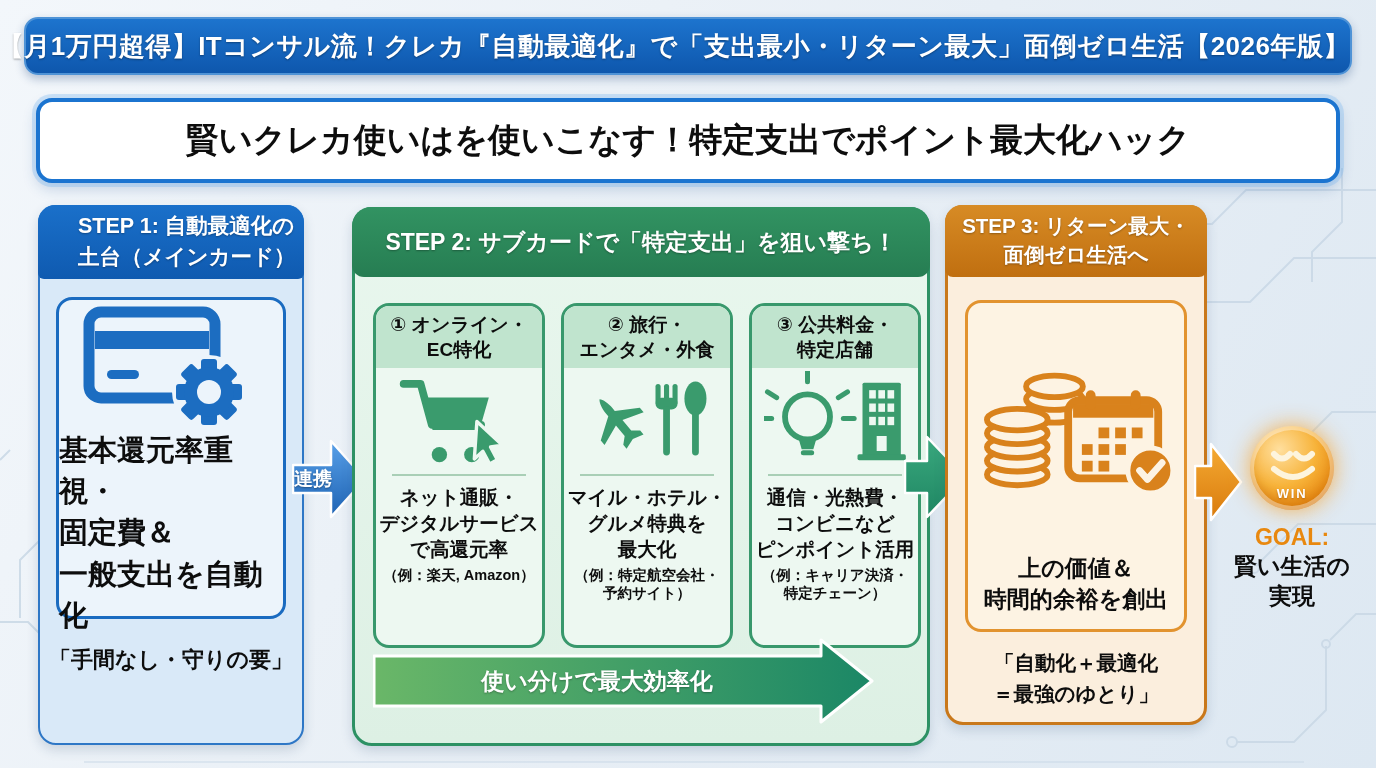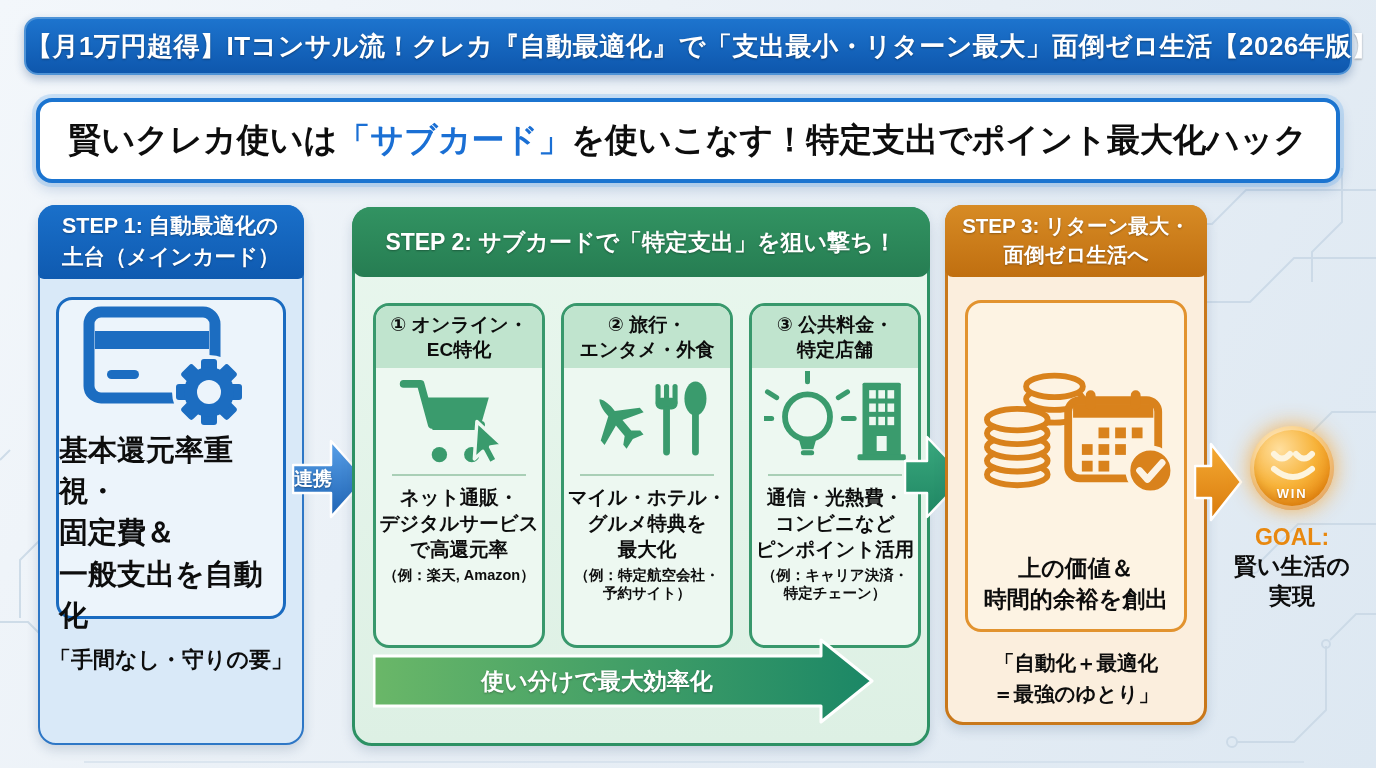--- a/index.html
+++ b/index.html
@@ -16,21 +16,21 @@
   }
   .abs { position:absolute; }
   .circuit { position:absolute; inset:0; opacity:.85; }
 
   
   .banner {
     left:24px; top:17px; width:1328px; height:58px;
     background:linear-gradient(180deg,#1d74ce 0%,#0e57ad 100%);
     border:2px solid #4f93d6; border-radius:14px;
     box-shadow:0 4px 10px rgba(20,60,120,.30);
-    display:flex; align-items:center; justify-content:flex-start;
+    display:flex; align-items:center; justify-content:flex-end;
   }
   .banner span {
     color:#fff; font-size:26px; font-weight:800; letter-spacing:.5px;
     text-shadow:0 1px 2px rgba(0,0,0,.35); white-space:nowrap;
   }
 
   
   .headline {
     left:36px; top:98px; width:1304px; height:85px;
     background:#fff; border:4px solid #1b74d0; border-radius:16px;
@@ -45,21 +45,21 @@
   .line { display:block; }
 
   
   #step1 { left:38px; top:205px; width:266px; height:540px;
            background:#d9e9f8; border:2px solid #2e77c6; }
   #step1 .hdr {
     position:absolute; top:-2px; left:-2px; right:-2px; height:74px;
     background:linear-gradient(180deg,#1a70ca,#0f5ab0);
     border-radius:17px 17px 6px 6px;
     color:#fff; font-weight:800; font-size:21.5px; line-height:1.45;
-    padding:6px 0 0 24px; text-shadow:0 1px 2px rgba(0,0,0,.3);
+    padding:6px 0 0 40px; text-shadow:0 1px 2px rgba(0,0,0,.3);
   }
   .inner-card {
     position:absolute; border-radius:16px;
     display:flex; flex-direction:column; align-items:center;
   }
   #step1 .inner-card { left:16px; top:90px; width:230px; height:322px;
     background:#ecf4fb; border:3px solid #1a6bc0; }
   #step1 .icon-zone { flex:1; display:flex; align-items:center; justify-content:center; }
   #step1 .body-txt { margin-bottom:16px; text-align:left;
     font-size:29px; font-weight:900; line-height:1.42; }
@@ -171,21 +171,20 @@
     <path d="M10,450 l-10,10"></path>
     <path d="M84,762 h1220" opacity=".6"></path>
   </svg>
 
   <div class="abs banner">
     <span>【月1万円超得】ITコンサル流！クレカ『自動最適化』で「支出最小・リターン最大」面倒ゼロ生活【2026年版】</span>
   </div>
 
   <div class="abs headline">
     <span>賢いクレカ使いは</span>
-      <span class="hl">「サブカード」</span>
       <span>を使いこなす！特定支出でポイント最大化ハック</span>
   </div>
 
   <section class="abs panel" id="step1">
     <div class="hdr">
       <span class="line">STEP 1: 自動最適化の</span>
       <span class="line">土台（メインカード）</span>
     </div>
     <div class="inner-card">
       <div class="icon-zone">

